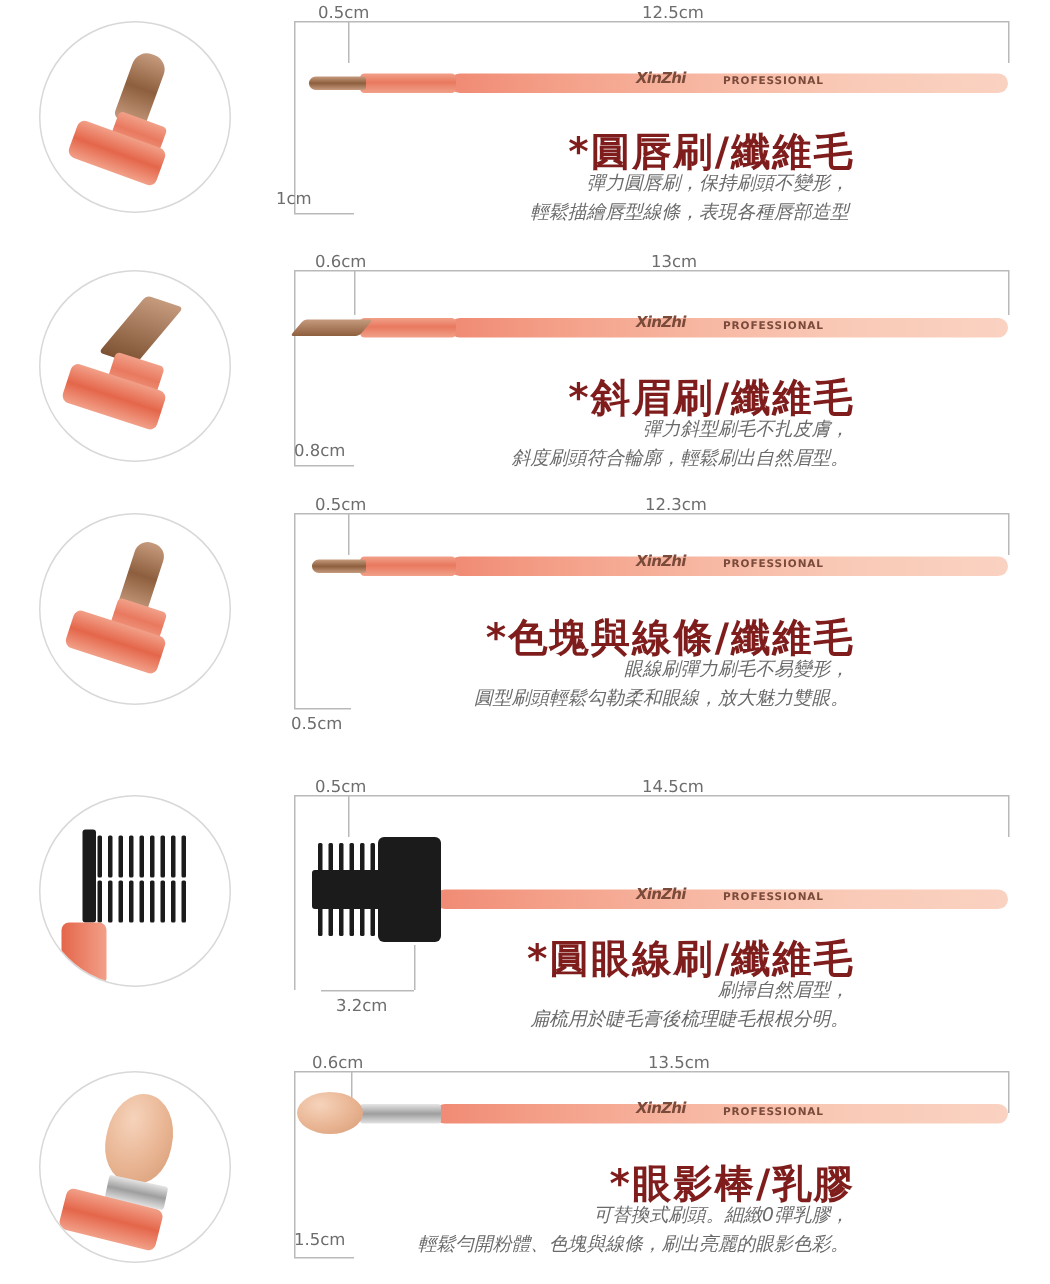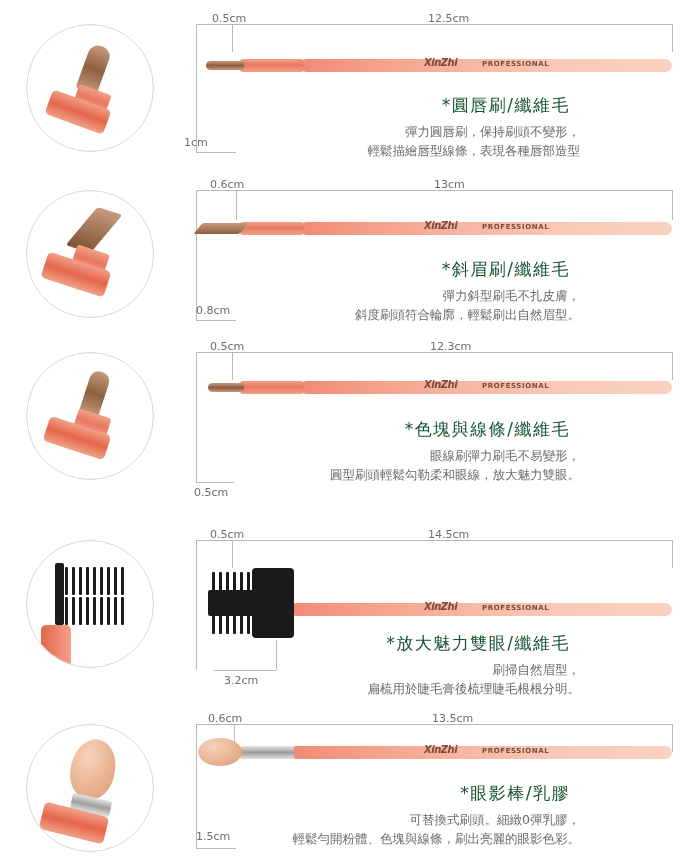--- a/index.html
+++ b/index.html
@@ -13,21 +13,21 @@
   #page {
     position: relative;
     width: 700px;
     height: 856px;
     background: #ffffff;
   }
 
   
   .block {
     position: absolute;
-    left: 0; width: 584px; margin-top: 10px;
+    left: 0; width: 584px;
   }
 
   
   .thumb {
     position: absolute;
     left: 26px;
     width: 128px; height: 128px;
     border-radius: 50%;
     border: 1px solid #d8d8d8;
     overflow: hidden;
@@ -89,35 +89,36 @@
     font-size: 7px;
     font-weight: bold;
     color: #7a4a3a;
     letter-spacing: 0.6px;
   }
 
   
   .title {
     position: absolute;
     right: 14px;
-    font-size: 17px;
-    font-weight: normal;
-    color: #14532d;
+    font-size: 26px;
+    font-weight: bold;
+    color: #7f1d1d;
     letter-spacing: 1.5px;
     text-align: right;
     white-space: nowrap;
   }
   .desc {
     position: absolute;
-    right: 4px;
+    right: 18px;
     font-size: 12.5px;
     color: #6a6a6a;
     line-height: 19px;
     text-align: left;
     white-space: nowrap;
+    font-style: italic;
   }
 
   
   .comb-spine {
     position: absolute;
     background: #1b1b1b;
     border-radius: 2px;
   }
   .tooth {
     position: absolute;
@@ -292,21 +293,21 @@
       <div class="tooth" style="left:219px;top:88px;height:26px;"></div>
       <div class="tooth" style="left:226px;top:88px;height:26px;"></div>
       <div class="tooth" style="left:233px;top:88px;height:26px;"></div>
       <div class="tooth" style="left:240px;top:88px;height:26px;"></div>
       <div class="tooth" style="left:247px;top:88px;height:26px;"></div>
       <div class="comb-spine" style="left:208px;top:70px;width:86px;height:26px;"></div>
       <div class="logo" style="left:424px;top:81px;">XinZhi</div>
       <div class="pro" style="left:482px;top:84px;">PROFESSIONAL</div>
     </div>
 
-    <div class="title" style="top:112px;">*放大魅力雙眼/纖維毛</div>
+    <div class="title" style="top:112px;">*圓眼線刷/纖維毛</div>
     <div class="desc" style="top:140px;">刷掃自然眉型，</div>
     <div class="desc" style="top:159px;">扁梳用於睫毛膏後梳理睫毛根根分明。</div>
   </div>
 
   <div class="block" style="top:700px;height:156px;">
 
     <div class="thumb" style="top:14px;">
       <div class="thumb-inner">
         <div class="sponge" style="left:44px;top:14px;width:44px;height:60px;transform:rotate(12deg);"></div>
         <div class="silver" style="left:44px;top:72px;width:40px;height:16px;transform:rotate(12deg);"></div>

